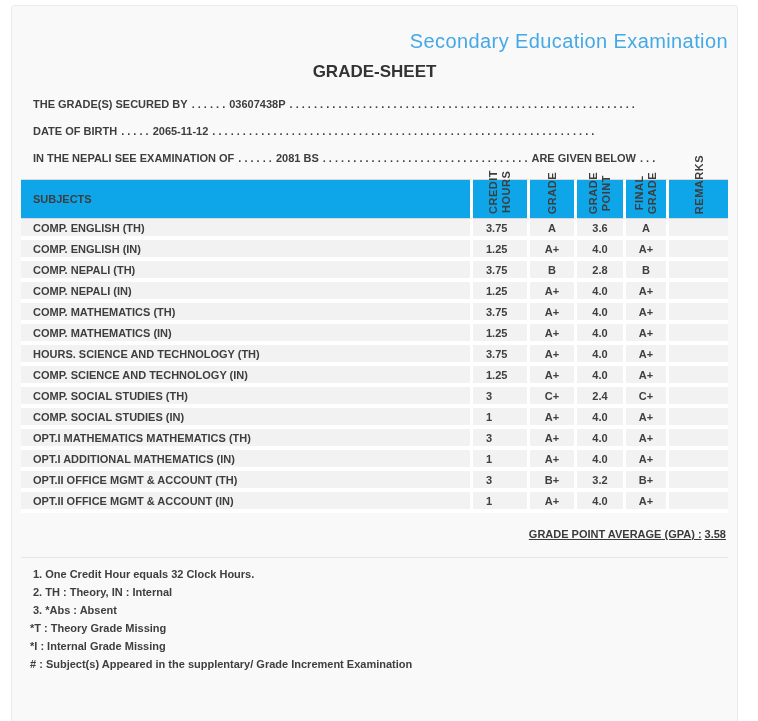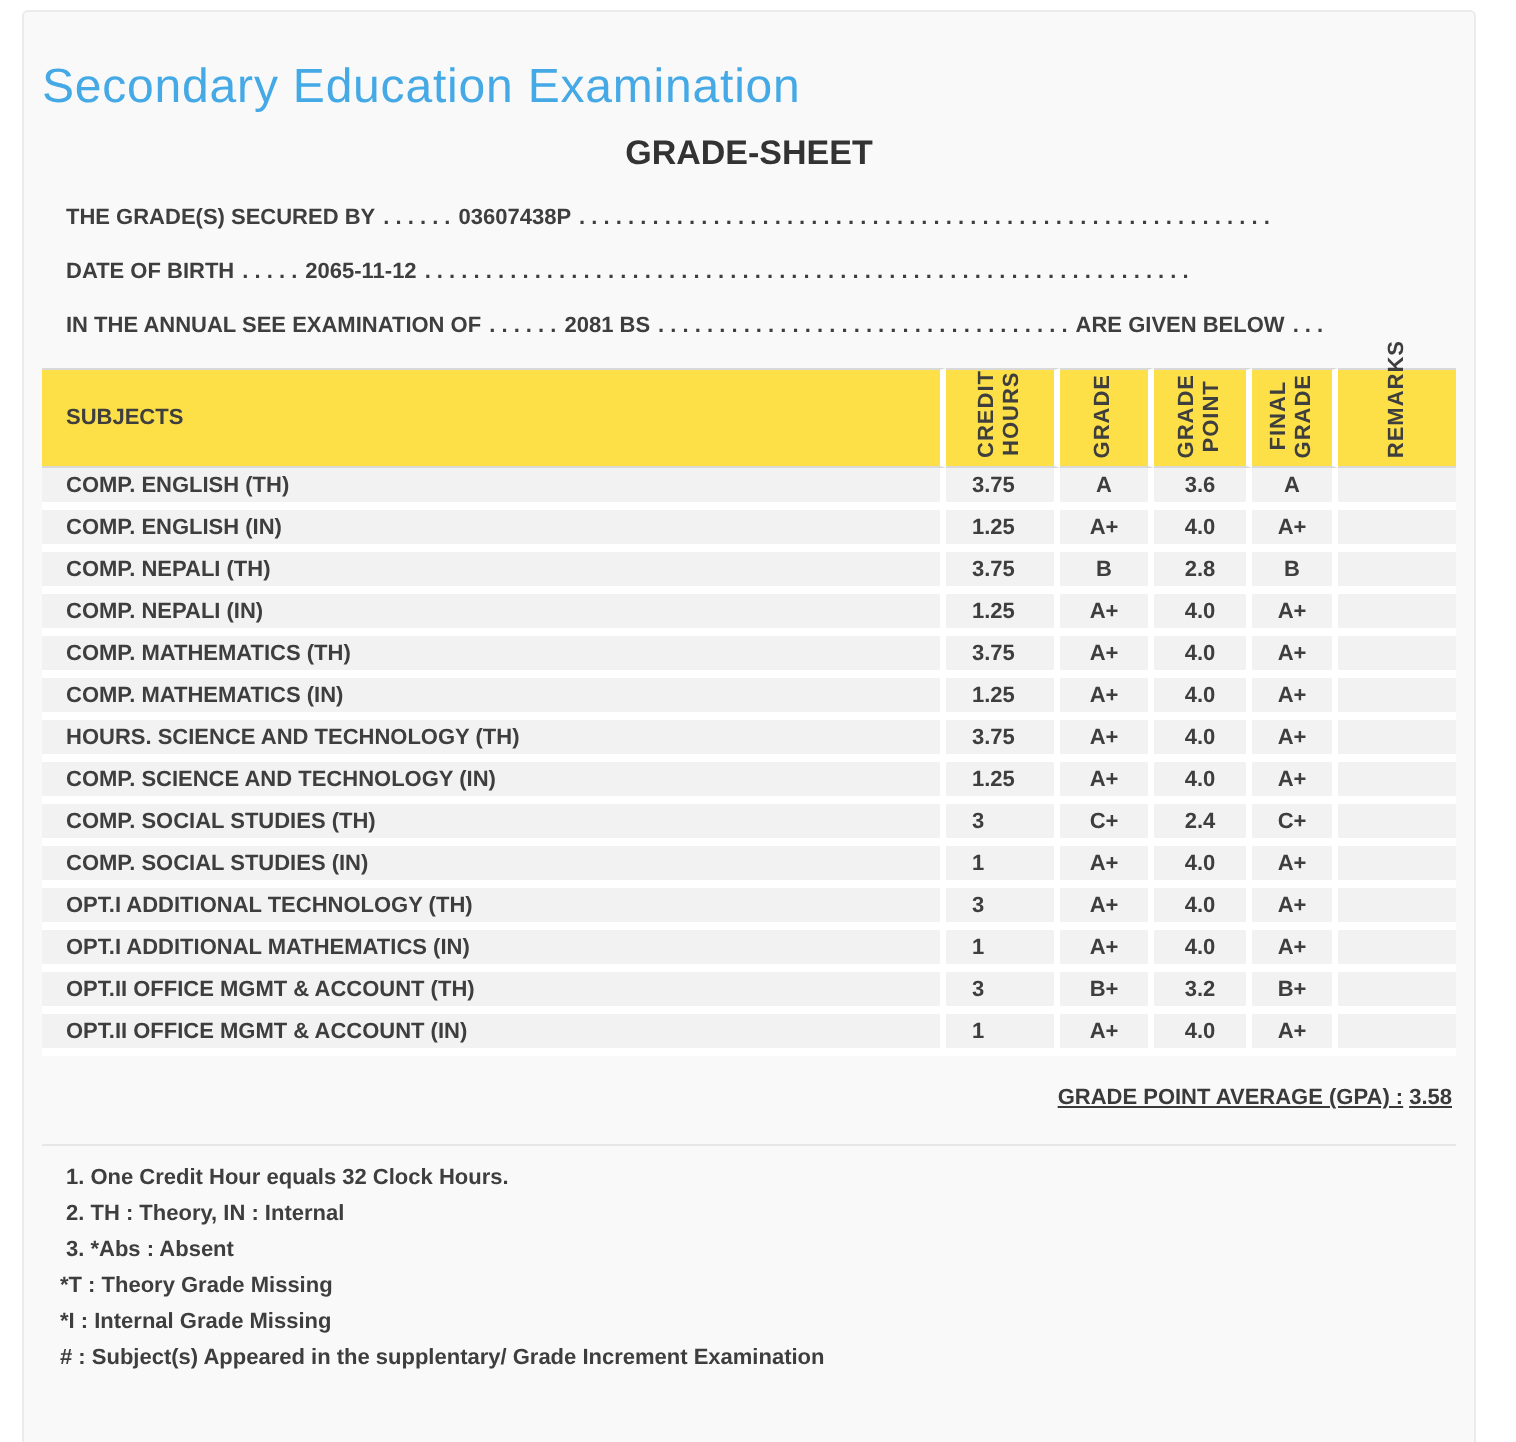--- a/index.html
+++ b/index.html
@@ -13,23 +13,23 @@
     position: absolute;
     top: 5px; left: 11px;
     width: 727px; height: 800px;
     background: #f9f9f9;
     border: 1px solid #ebebeb;
     border-radius: 3px;
     padding: 0 9px;
   }
   .page-title {
     margin-top: 24px;
-    text-align: left;
+    text-align: right;
     color: #45a9e6;
-    font-size: 24px;
+    font-size: 20px;
     font-weight: 400;
     letter-spacing: 0.4px;
   }
   .page-subtitle {
     margin-top: 9px;
     text-align: center;
     color: #333333;
     font-size: 17px;
     font-weight: 700;
   }
@@ -56,22 +56,22 @@
     table-layout: fixed;
   }
   col.c-subject    { width: 452px; }
   col.c-credit     { width: 57px; }
   col.c-grade      { width: 47px; }
   col.c-gpoint     { width: 49px; }
   col.c-fgrade     { width: 43px; }
   col.c-remarks    { width: auto; }
 
   thead th {
-    height: 50px;
-    background: #fde047;
+    height: 40px;
+    background: #0ea5e9;
     border-top: 1px solid #d9d9d9;
     border-bottom: 1px solid #d9d9d9;
     border-right: 3px solid #ffffff;
     position: relative;
     font-weight: 700;
   }
   thead th:last-child { border-right: none; }
   th.h-subject {
     text-align: left;
     vertical-align: middle;
@@ -133,21 +133,21 @@
   <div class="page-subtitle">GRADE-SHEET</div>
 
   <div class="info-block">
     <div class="info-line">
       <span>THE GRADE(S) SECURED BY</span><span>. . . . . .</span><span>03607438P</span><span>. . . . . . . . . . . . . . . . . . . . . . . . . . . . . . . . . . . . . . . . . . . . . . . . . . . . . . . . .</span>
     </div>
     <div class="info-line">
       <span>DATE OF BIRTH</span><span>. . . . .</span><span>2065-11-12</span><span>. . . . . . . . . . . . . . . . . . . . . . . . . . . . . . . . . . . . . . . . . . . . . . . . . . . . . . . . . . . . . . .</span>
     </div>
     <div class="info-line">
-      <span>IN THE ANNUAL SEE EXAMINATION OF</span><span>. . . . . .</span><span>2081 BS</span><span>. . . . . . . . . . . . . . . . . . . . . . . . . . . . . . . . . .</span><span>ARE GIVEN BELOW</span><span>. . .</span>
+      <span>IN THE NEPALI SEE EXAMINATION OF</span><span>. . . . . .</span><span>2081 BS</span><span>. . . . . . . . . . . . . . . . . . . . . . . . . . . . . . . . . .</span><span>ARE GIVEN BELOW</span><span>. . .</span>
     </div>
   </div>
 
   <table class="grades">
     <colgroup>
       <col class="c-subject">
         <col class="c-credit">
         <col class="c-grade">
       <col class="c-gpoint">
         <col class="c-fgrade">
@@ -251,21 +251,21 @@
         </tr>
         <tr>
           <td>COMP. SOCIAL STUDIES (IN)</td>
           <td>1</td>
           <td>A+</td>
           <td>4.0</td>
           <td>A+</td>
           <td></td>
         </tr>
         <tr>
-          <td>OPT.I ADDITIONAL TECHNOLOGY (TH)</td>
+          <td>OPT.I MATHEMATICS MATHEMATICS (TH)</td>
           <td>3</td>
           <td>A+</td>
           <td>4.0</td>
           <td>A+</td>
           <td></td>
         </tr>
         <tr>
           <td>OPT.I ADDITIONAL MATHEMATICS (IN)</td>
           <td>1</td>
           <td>A+</td>

